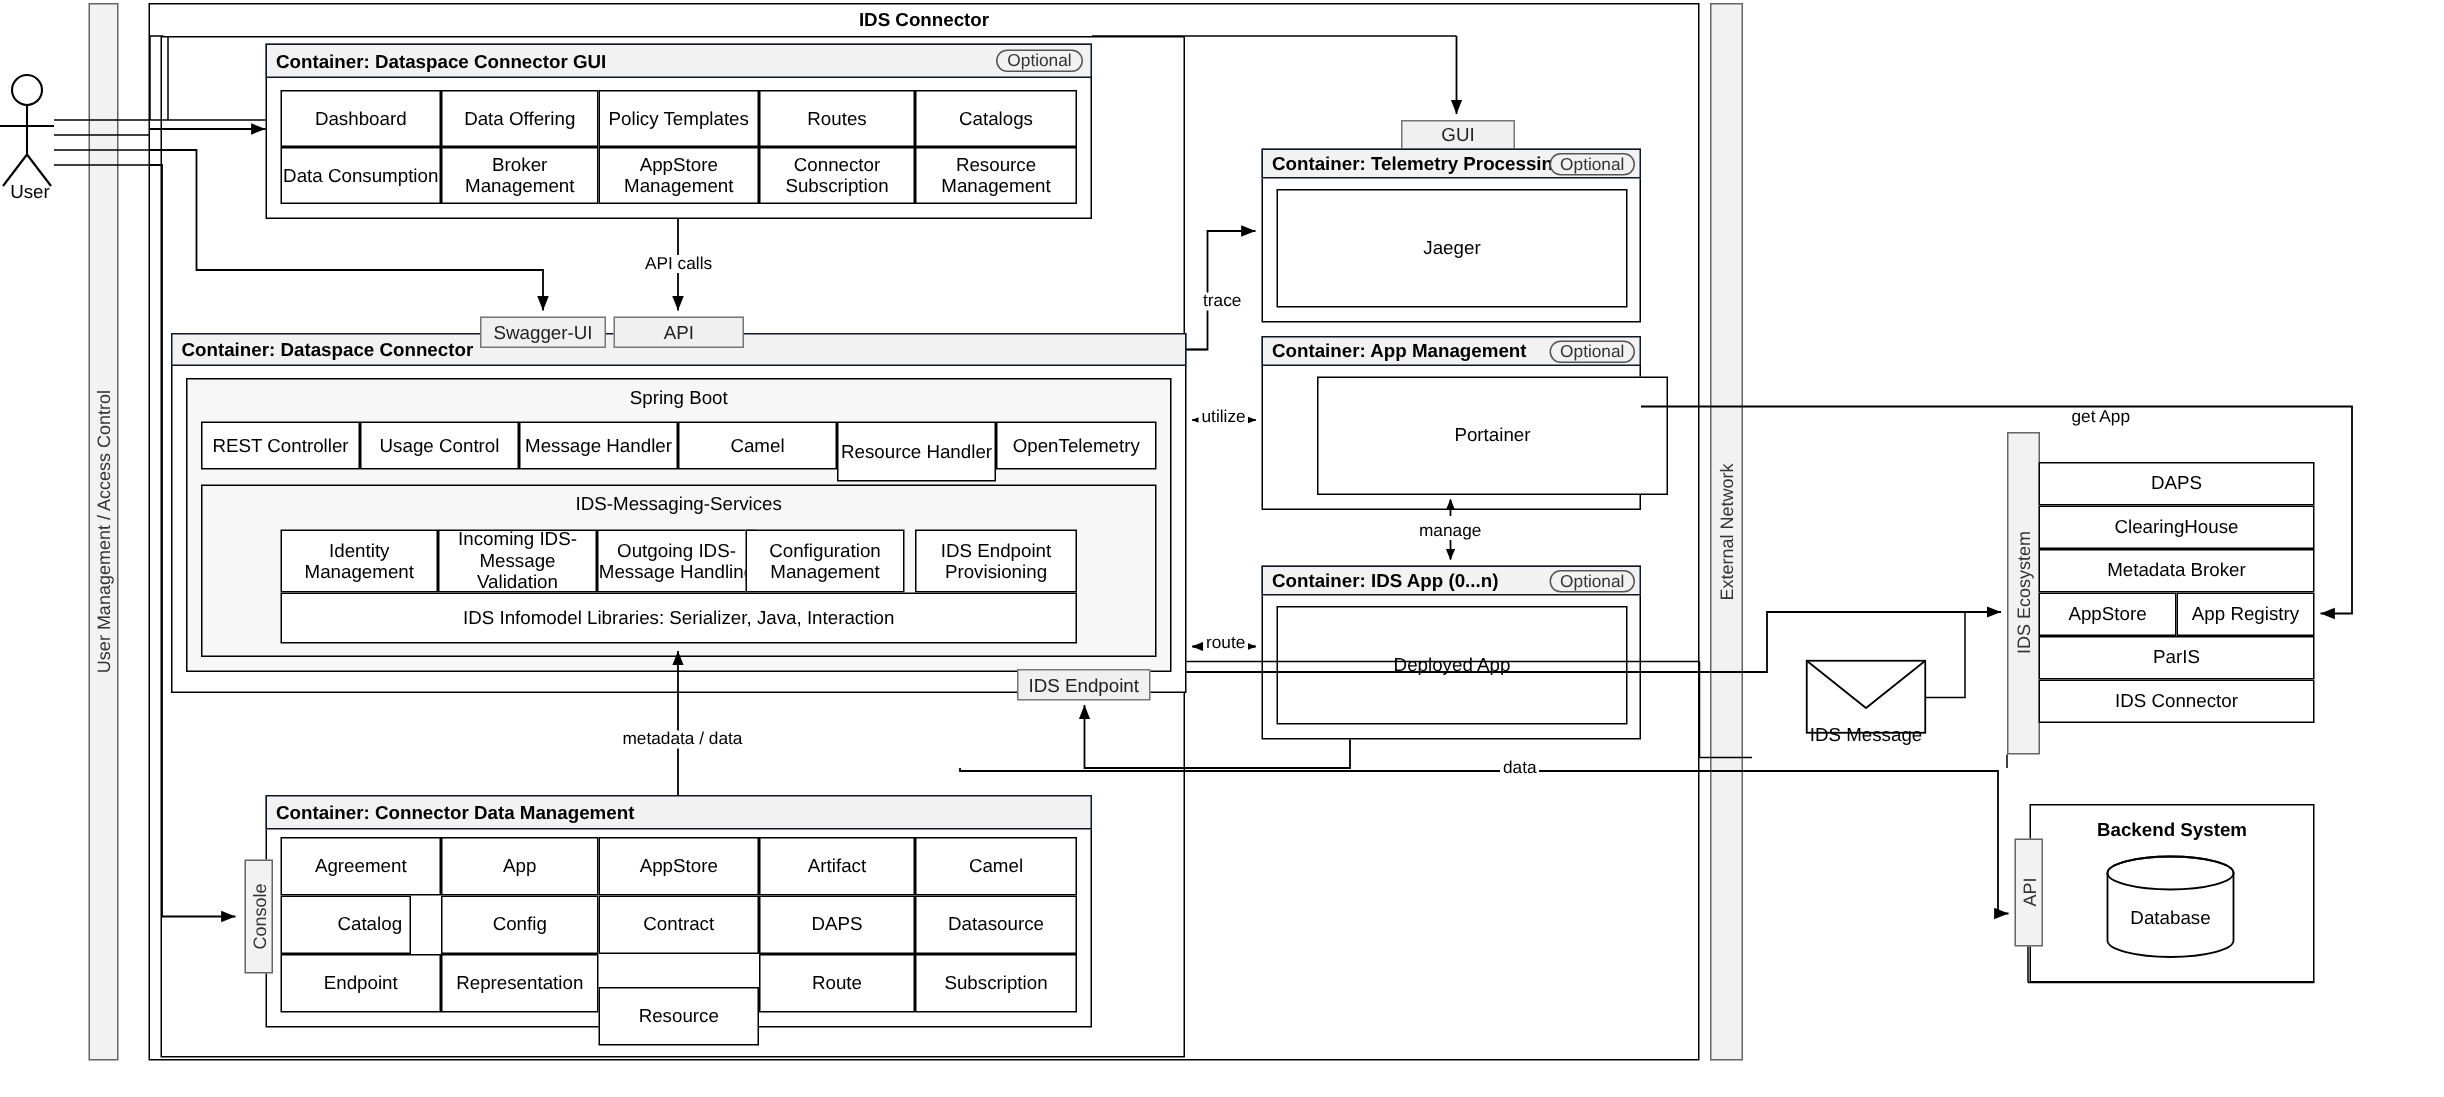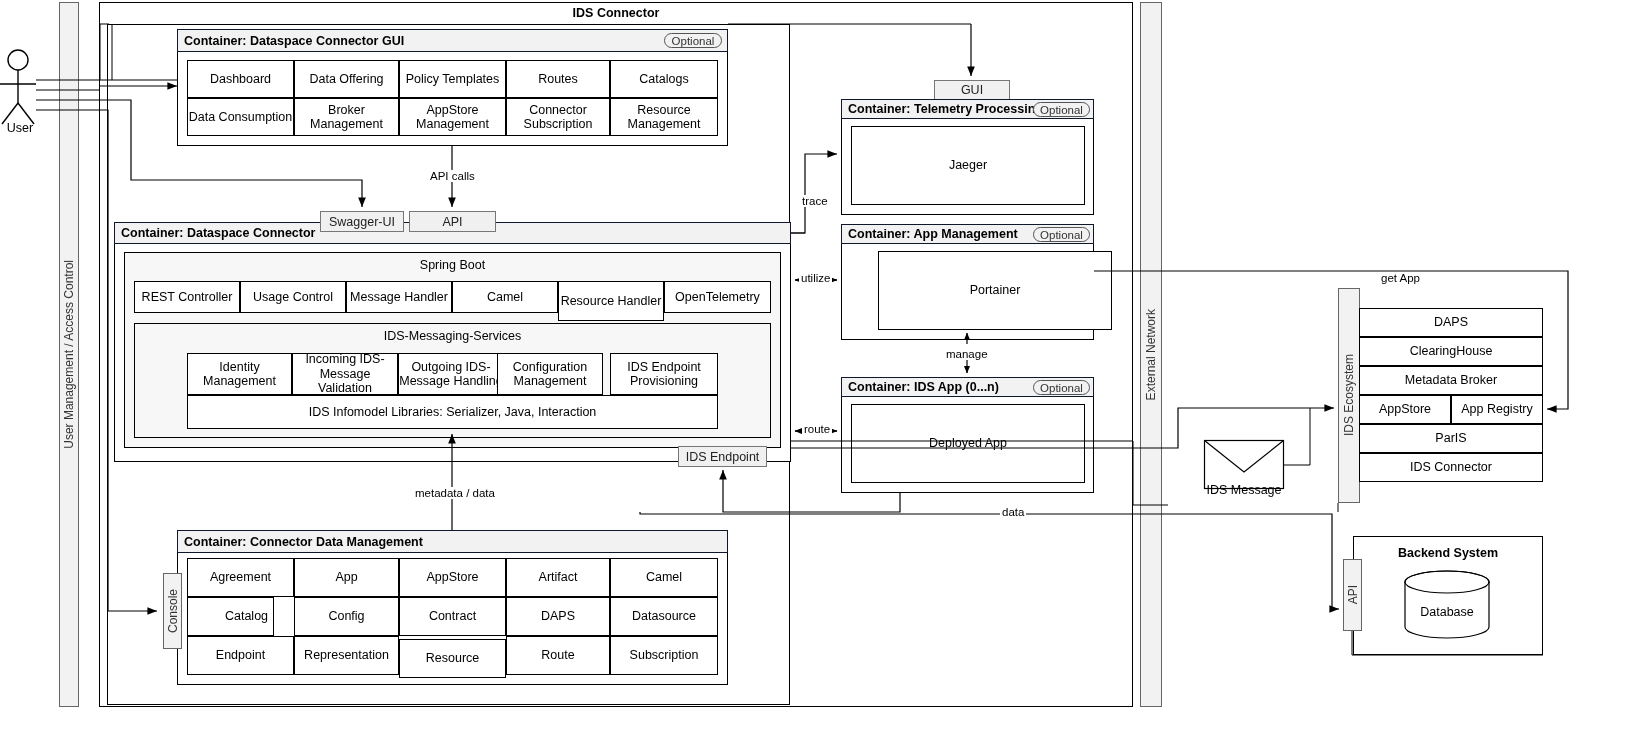--- a/index.html
+++ b/index.html
@@ -183,21 +183,21 @@
   <div class="cell" style="left:610px;top:597px;width:108px;height:39px;">
       <span>Datasource</span>
     </div>
 
   <div class="cell" style="left:187px;top:636px;width:107px;height:39px;">
       <span>Endpoint</span>
     </div>
   <div class="cell" style="left:294px;top:636px;width:105px;height:39px;">
       <span>Representation</span>
     </div>
-  <div class="cell" style="left:399px;top:639px;width:107px;height:39px;">
+  <div class="cell" style="left:399px;top:658px;width:107px;height:39px;">
       <span>Resource</span>
     </div>
   <div class="cell" style="left:506px;top:636px;width:104px;height:39px;">
       <span>Route</span>
     </div>
   <div class="cell" style="left:610px;top:636px;width:108px;height:39px;">
       <span>Subscription</span>
     </div>
 
   <div class="chip" style="left:934px;top:80px;width:76px;height:20px;">

